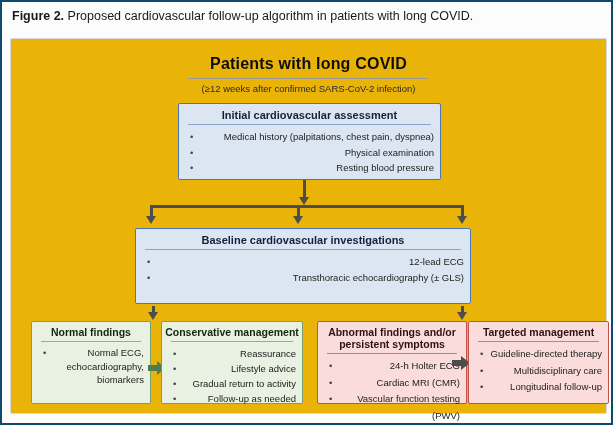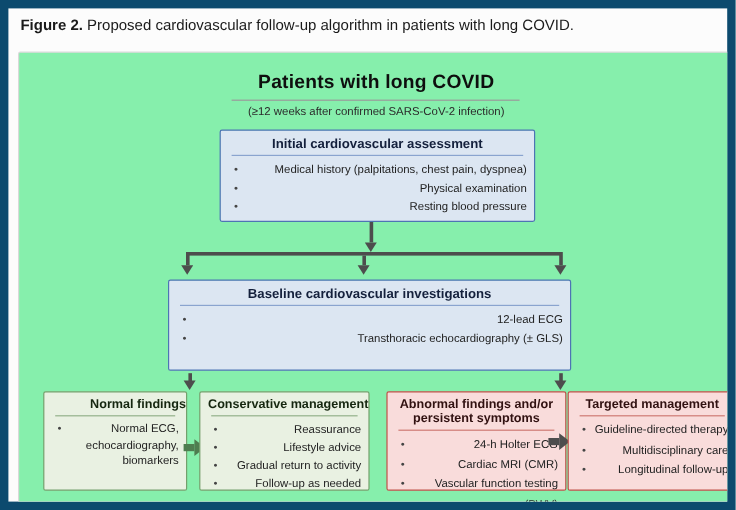--- a/index.html
+++ b/index.html
@@ -5,39 +5,39 @@
   :root{
     --blue-fill:#dce6f2; --blue-border:#4d74b4; --blue-rule:#8aa4cf;
     --green-fill:#e9f1e2; --green-border:#74a06c; --green-rule:#93b18b;
     --red-fill:#f9dcdb; --red-border:#c05149; --red-rule:#cf7a74;
     --arrow-dark:#4d4d4d; --arrow-green:#4e7d50;
     --panel-border:#d9d9d9; --title-rule:#9b9b9b; --text:#1c1c1c;
   }
   *{margin:0;padding:0;box-sizing:border-box;}
   body{font-family:"Liberation Sans","DejaVu Sans",sans-serif;background:#ffffff;}
   .page{position:relative;width:613px;height:425px;background:#fcfcfc;
-        border:7px solid #0c4a6e;overflow:hidden;}
+        border:2px solid #0c4a6e;overflow:hidden;}
   .caption{position:absolute;left:10px;top:6px;font-size:12.5px;line-height:1.35;
            color:#1a1a1a;width:590px;}
   .caption b{font-weight:bold;}
   .panel{position:absolute;left:8px;top:36px;width:597px;height:376px;
-         background:#86efac;border:1px solid var(--panel-border);border-radius:2px;text-decoration:underline;}
+         background:#eab308;border:1px solid var(--panel-border);border-radius:2px;text-decoration:underline;}
   .d-title{position:absolute;left:0;top:16px;width:100%;text-align:center;
            font-size:16px;font-weight:bold;color:#0e0e0e;letter-spacing:.2px;}
   .d-title-rule{position:absolute;left:177px;top:39px;width:240px;height:1px;
                 background:var(--title-rule);}
   .d-subtitle{position:absolute;left:0;top:44px;width:100%;text-align:center;
               font-size:9.5px;color:#2b2b2b;}
   .box{position:absolute;border-radius:2px;}
   .box.blue{background:var(--blue-fill);border:1.5px solid var(--blue-border);}
   .box.green{background:var(--green-fill);border:1.5px solid var(--green-border);}
   .box.pink{background:var(--red-fill);border:1.5px solid var(--red-border);}
   .box-title{font-weight:bold;text-align:center;color:#14203c;}
   .blue .box-title{font-size:11px;padding-top:5px;}
-  .green .box-title{font-size:10.5px;padding-top:4px;color:#15260f;text-align:right;}
+  .green .box-title{font-size:10.5px;padding-top:4px;color:#15260f;}
   .pink .box-title{font-size:10.5px;padding-top:4px;color:#311111;line-height:1.15;}
   .box-rule{height:1px;margin:3px 9px 0 9px;}
   .blue .box-rule{background:var(--blue-rule);}
   .green .box-rule{background:var(--green-rule);}
   .pink .box-rule{background:var(--red-rule);}
   .bullets{padding:4px 6px 0 11px;font-size:9.5px;color:#222;}
   .blue .bullets .b{line-height:15.5px;}
   .green .bullets .b{line-height:15px;}
   .pink .bullets .b{line-height:16.5px;}
   .b{position:relative;padding-left:10px;text-align:right;}

